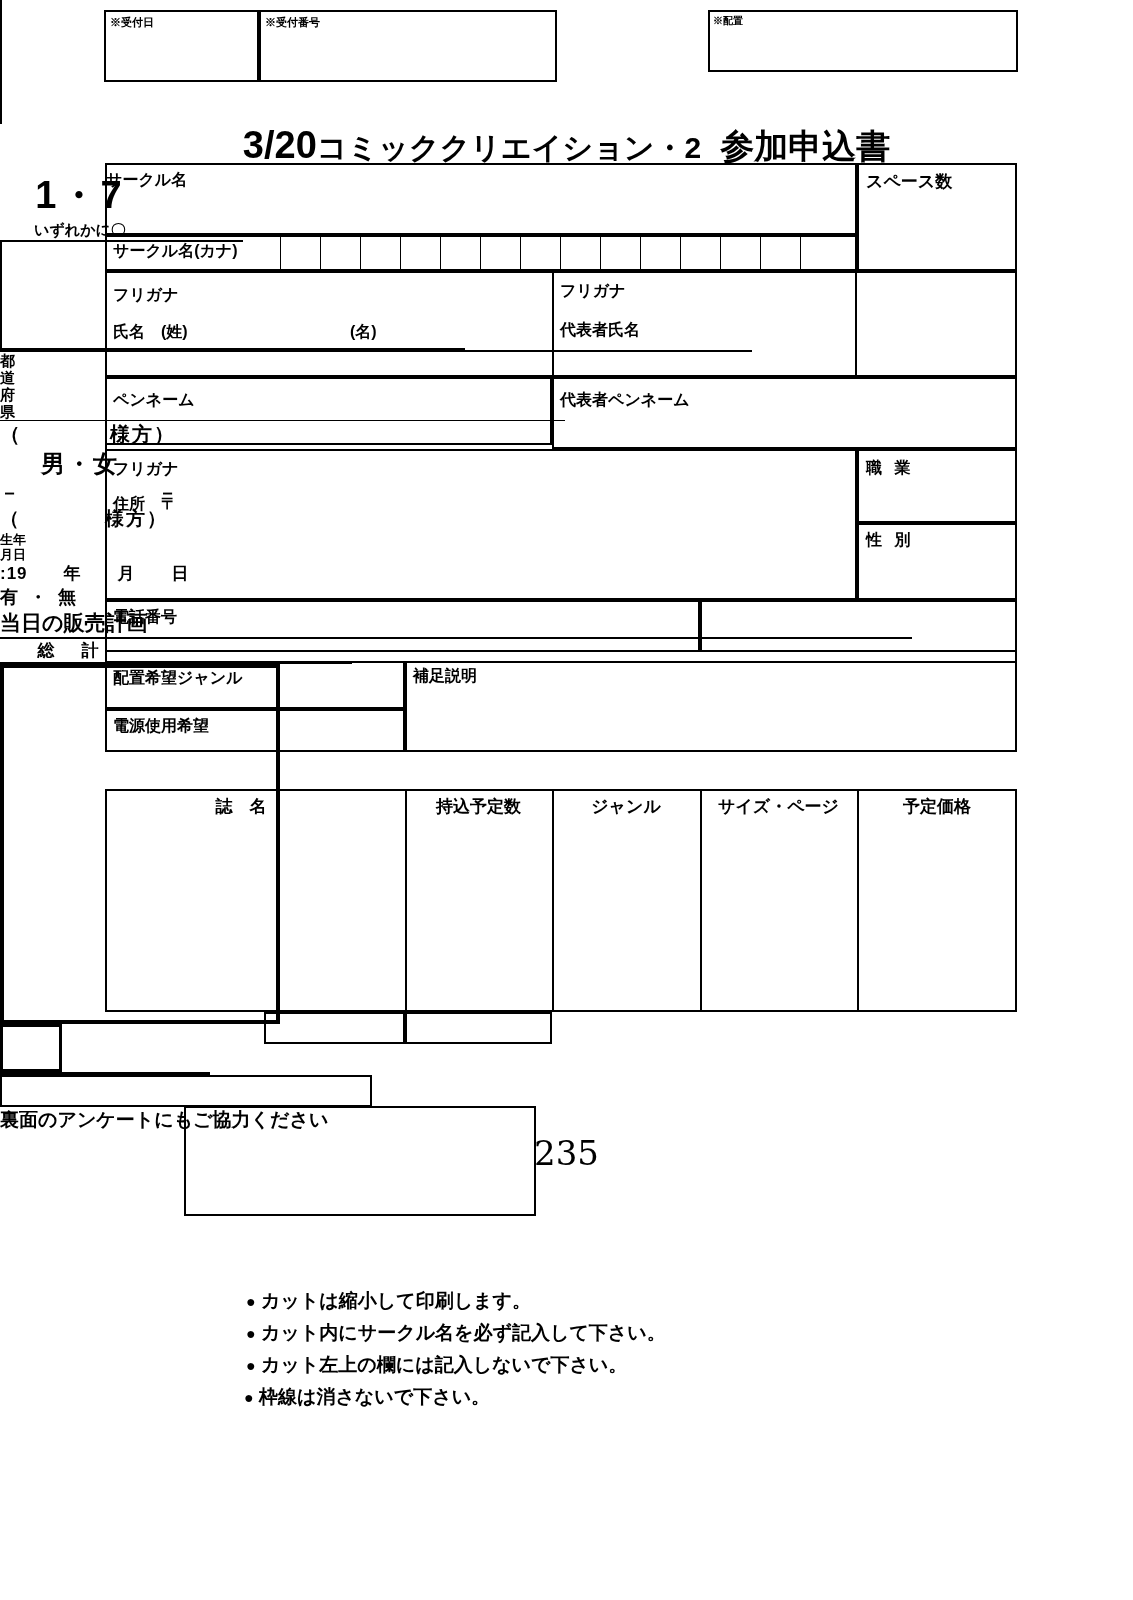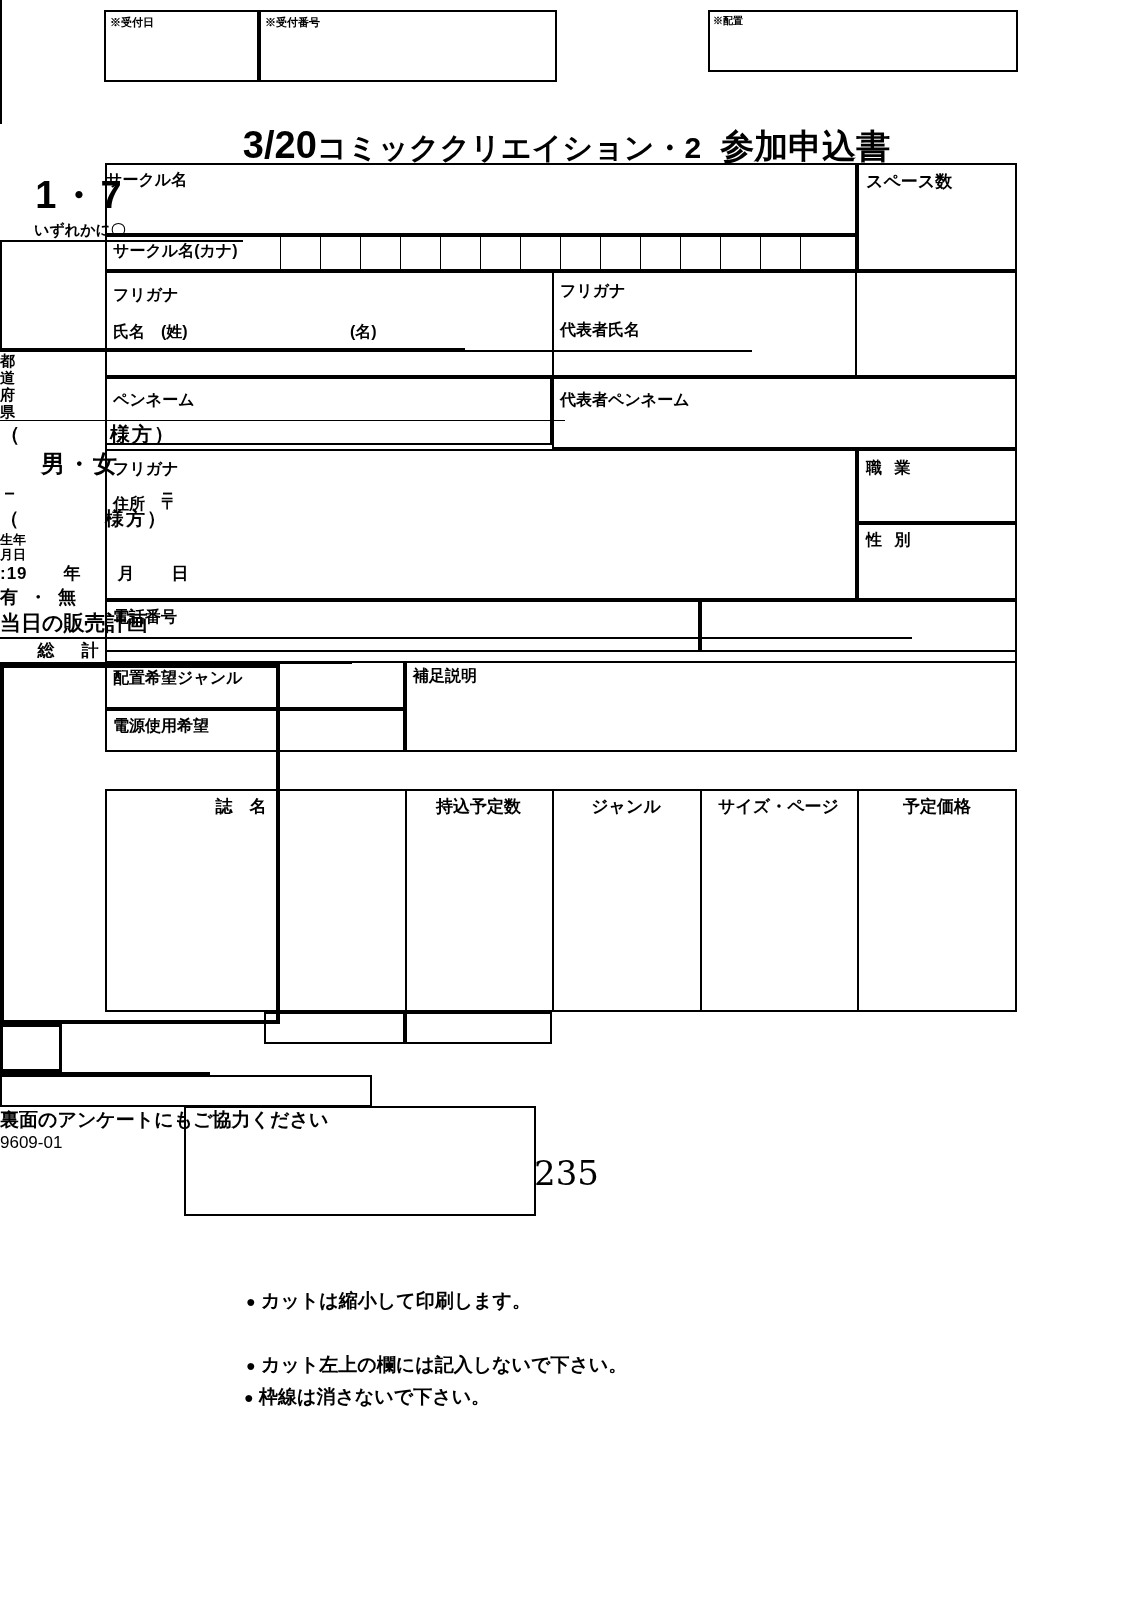--- a/index.html
+++ b/index.html
@@ -245,21 +245,21 @@
   <div class="bx" id="total-box2"></div>
 
   <div class="bx" id="gattai-box"></div>
   <div id="gattai-line"></div>
 
   <div id="cut-frame"></div>
   <div id="cut-small"></div>
   <div id="cut-hline"></div>
 
   <div class="note" style="left:246px;top:1288px;"><span class="dot">●</span> <span>カットは縮小して印刷します。</span></div>
+  <div class="note" style="left:246px;top:1320px;"><span class="dot">●</span> <span>カット内にサークル名を必ず記入して下さい。</span></div>
   <div class="note" style="left:246px;top:1352px;"><span class="dot">●</span> <span>カット左上の欄には記入しないで下さい。</span></div>
   <div class="note" style="left:244px;top:1384px;"><span class="dot">●</span> <span>枠線は消さないで下さい。</span></div>
 
   <div id="survey-box"></div>
   <div id="survey-lbl">裏面のアンケートにもご協力ください</div>
-  <div id="doc-code">9609-01</div>
   <div id="page-num">235</div>
 
 </div>
 
 </body></html>

